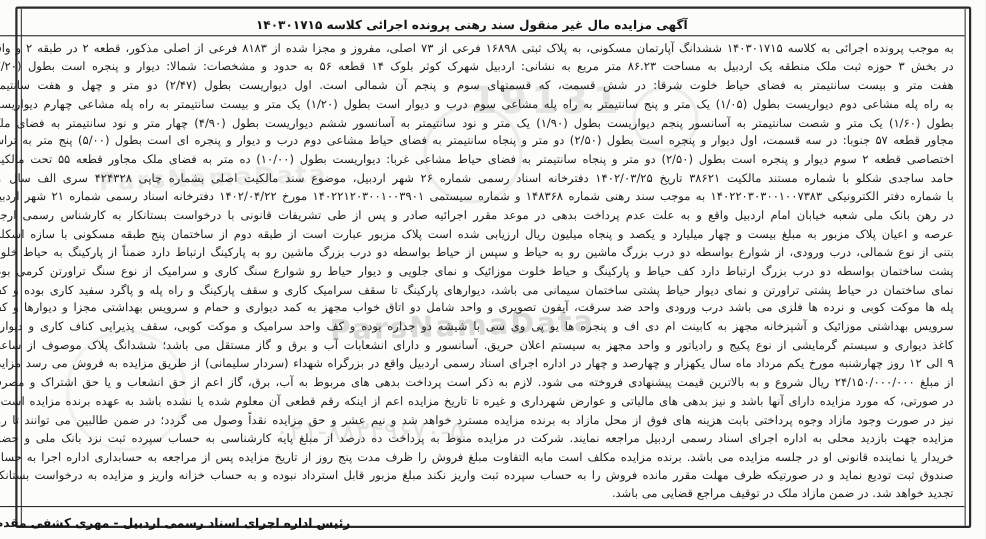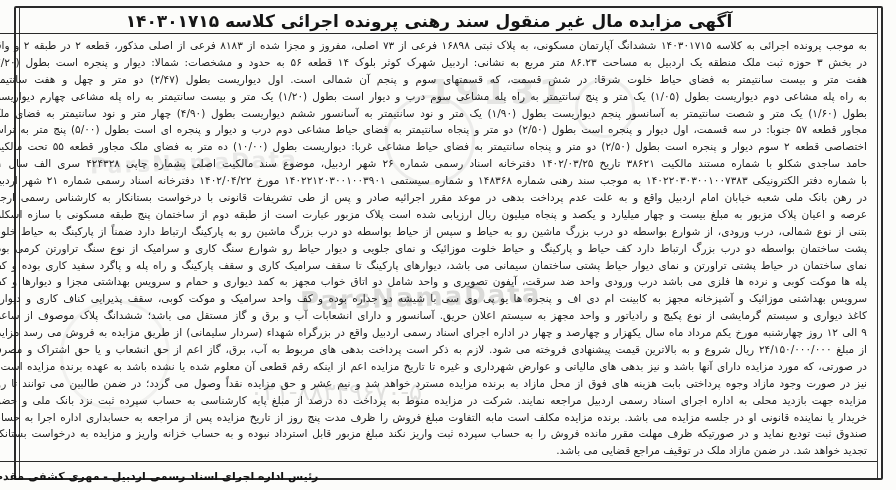--- a/index.html
+++ b/index.html
@@ -36,21 +36,21 @@
     display: flex;
     flex-direction: column;
   }
   .title-row {
     flex: 0 0 auto;
     text-align: center;
     padding: 3px 8px 2px 8px;
     border-bottom: 1.5px solid #2a2a2a;
   }
   .title {
-    font-size: 17px;
+    font-size: 11px;
     font-weight: bold;
     letter-spacing: 0.3px;
     color: #151515;
   }
   .body-wrap {
     flex: 1 1 auto;
     padding: 3px 10px 2px 10px;
     overflow: hidden;
   }
   .line {

